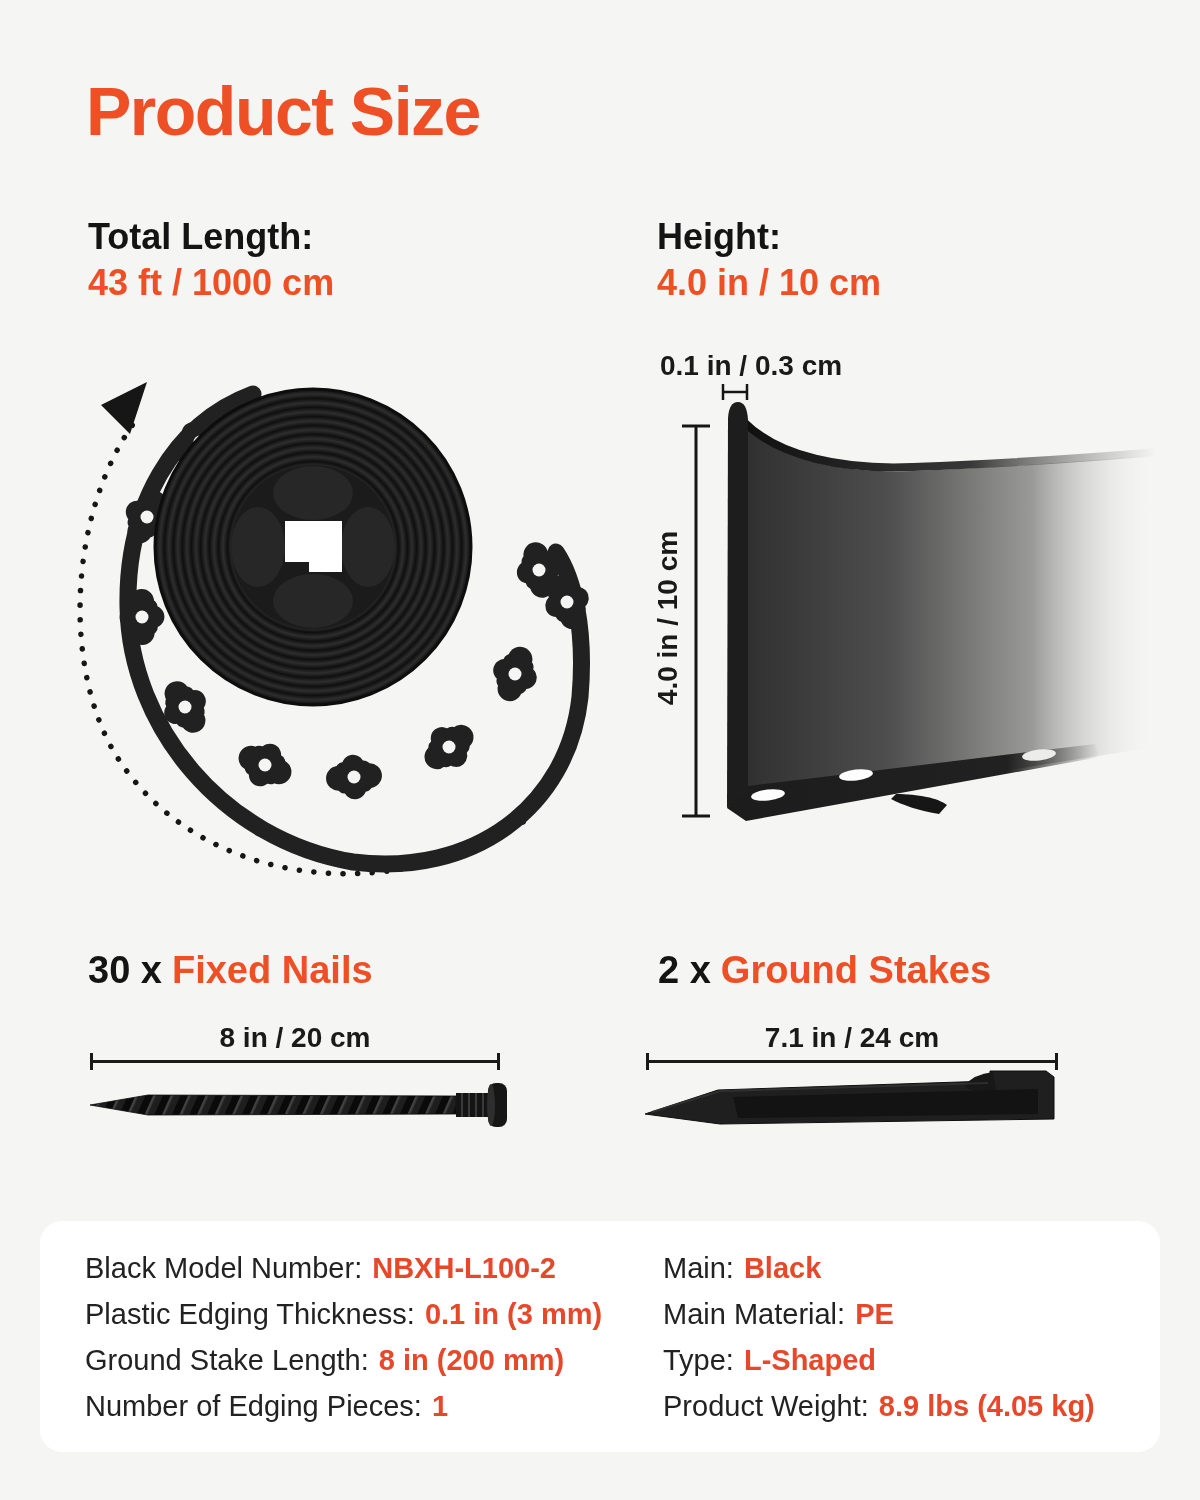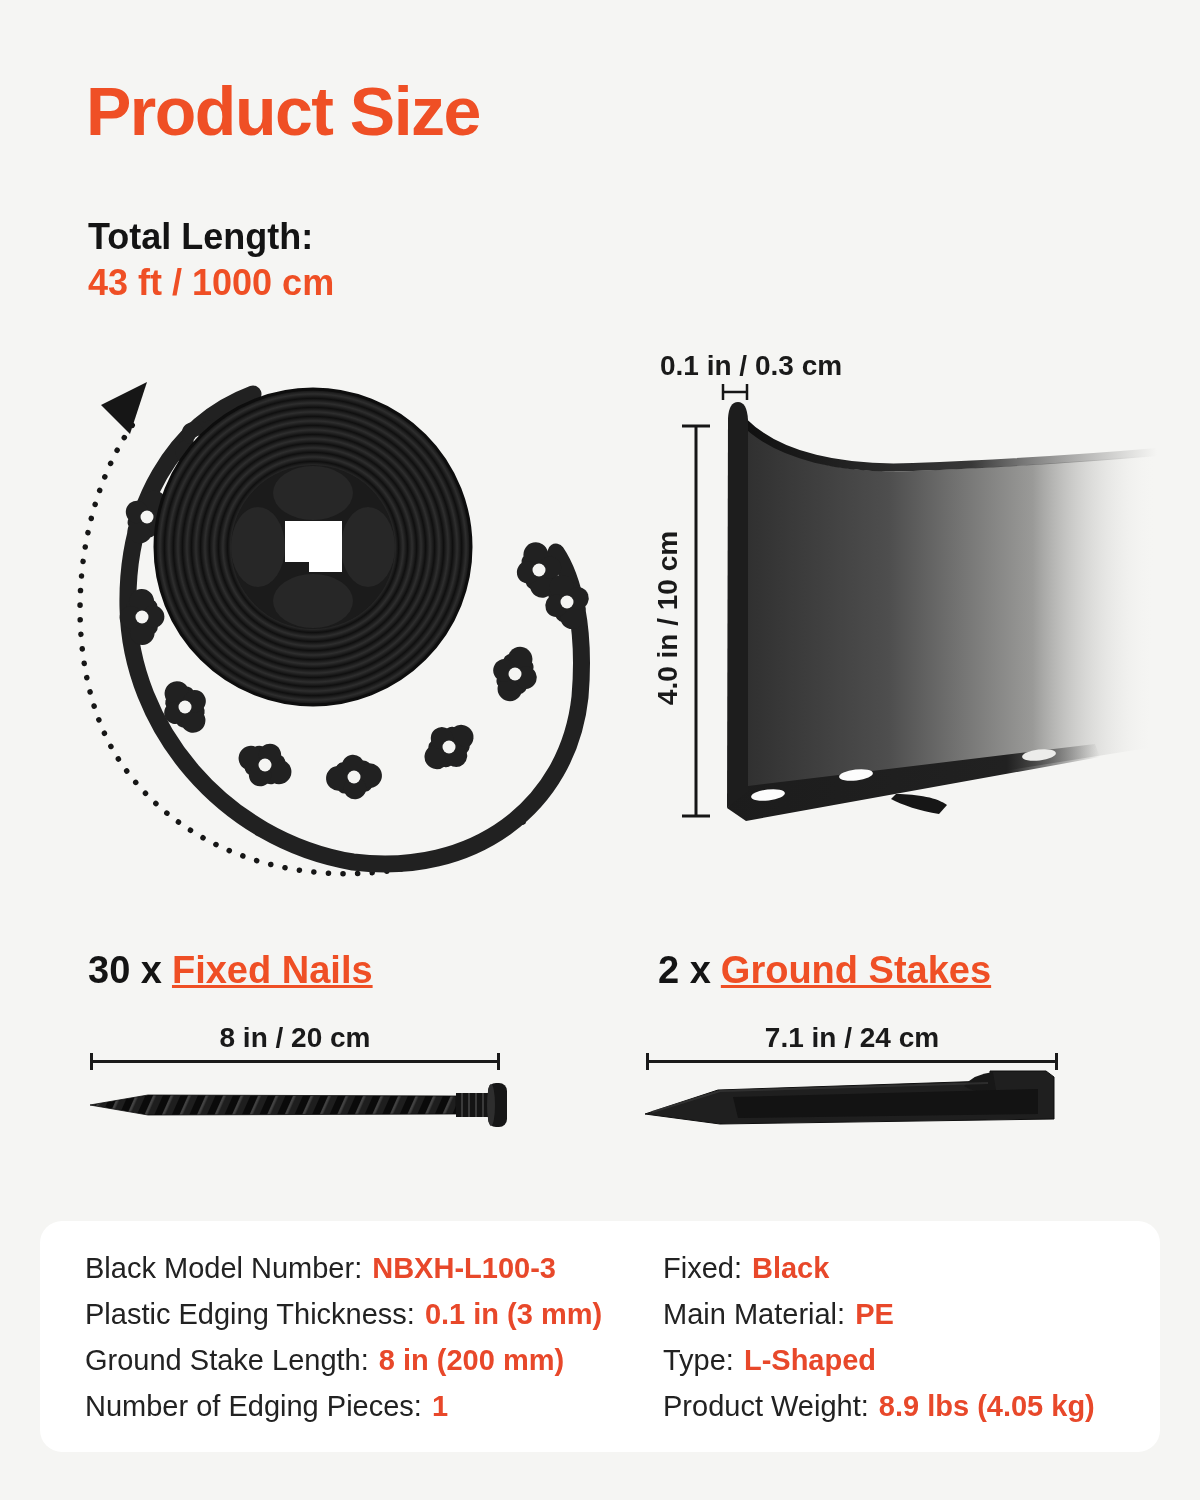--- a/index.html
+++ b/index.html
@@ -9,21 +9,21 @@
   }
   .title{
     position:absolute;left:86px;top:72px;margin:0;
     font-size:68px;font-weight:bold;letter-spacing:-1.5px;color:#ef4f25;
   }
   .spec-head{position:absolute;top:214px;font-size:36px;font-weight:bold;line-height:46px;}
   .spec-head .lab{display:block;color:#141414;}
   .spec-head .val{display:block;color:#ef4f25;}
   .part-head{position:absolute;top:948px;font-size:38px;font-weight:bold;line-height:44px;color:#141414;}
   .part-head .count{color:#141414;margin-right:10px;}
-  .part-head .pname{color:#ef4f25;text-decoration:underline;}
+  .part-head .pname{color:#ef4f25;}
   .dim-label{position:absolute;font-size:28px;font-weight:600;color:#1a1a1a;white-space:nowrap;}
   .dim-label.center{text-align:center;}
   .rot{transform:rotate(-90deg);transform-origin:center center;text-align:center;}
   .hdim{position:absolute;height:17px;}
   .hdim::before{content:"";position:absolute;left:0;right:0;top:7px;height:3px;background:#1a1a1a;}
   .hdim i{position:absolute;top:0;width:3px;height:17px;background:#1a1a1a;}
   .hdim i.tl{left:0;}
   .hdim i.tr{right:0;}
   svg.fig{position:absolute;display:block;}
   .details{
@@ -40,20 +40,24 @@
 <body>
 
 <div class="canvas">
 
   <h1 class="title">Product Size</h1>
 
   <div class="spec-head" style="left:88px;">
     <span class="lab">Total Length:</span>
     <span class="val">43 ft / 1000 cm</span>
   </div>
+  <div class="spec-head" style="left:657px;">
+    <span class="lab">Height:</span>
+    <span class="val">4.0 in / 10 cm</span>
+  </div>
 
   <svg class="fig" style="left:46px;top:360px;" width="595" height="545" viewBox="0 0 595 545">
     <defs>
       <radialGradient id="rings" cx="0.5" cy="0.5" r="0.0285" spreadMethod="repeat">
         <stop offset="0" stop-color="#2e2e2e"></stop>
         <stop offset="0.5" stop-color="#0f0f0f"></stop>
         <stop offset="1" stop-color="#2e2e2e"></stop>
       </radialGradient>
       <g id="tabshape">
         <rect x="-16" y="-14" width="32" height="28" rx="7"></rect>
@@ -194,35 +198,35 @@
   <svg class="fig" style="left:638px;top:1064px;" width="430" height="68" viewBox="0 0 430 68">
     <path d="M 7 50 L 80 26 L 352 17 L 352 7 L 408 7 L 416 13 L 416 55 L 82 60 Z" fill="#1f1f1f" stroke="#0f0f0f" stroke-width="1" stroke-linejoin="round"></path>
     <path d="M 355 8 Q 336 10 326 22 Q 340 31 358 26 Z" fill="#181818"></path>
     <path d="M 95 33 L 400 25 L 400 50 L 100 54 Z" fill="#131313"></path>
     <path d="M 14 48 L 82 27 L 350 19" fill="none" stroke="#3c3c3c" stroke-width="2" opacity="0.6"></path>
   </svg>
 
   <div class="details">
     <div class="col colL">
       <div>
-        <span class="rlab">Black Model Number:</span><span class="rval">NBXH-L100-3</span>
+        <span class="rlab">Black Model Number:</span><span class="rval">NBXH-L100-2</span>
       </div>
       <div>
         <span class="rlab">Plastic Edging Thickness:</span><span class="rval">0.1 in (3 mm)</span>
       </div>
       <div>
         <span class="rlab">Ground Stake Length:</span><span class="rval">8 in (200 mm)</span>
       </div>
       <div>
         <span class="rlab">Number of Edging Pieces:</span><span class="rval">1</span>
       </div>
     </div>
     <div class="col colR">
       <div>
-        <span class="rlab">Fixed:</span><span class="rval">Black</span>
+        <span class="rlab">Main:</span><span class="rval">Black</span>
       </div>
       <div>
         <span class="rlab">Main Material:</span><span class="rval">PE</span>
       </div>
       <div>
         <span class="rlab">Type:</span><span class="rval">L-Shaped</span>
       </div>
       <div>
         <span class="rlab">Product Weight:</span><span class="rval">8.9 lbs (4.05 kg)</span>
       </div>

